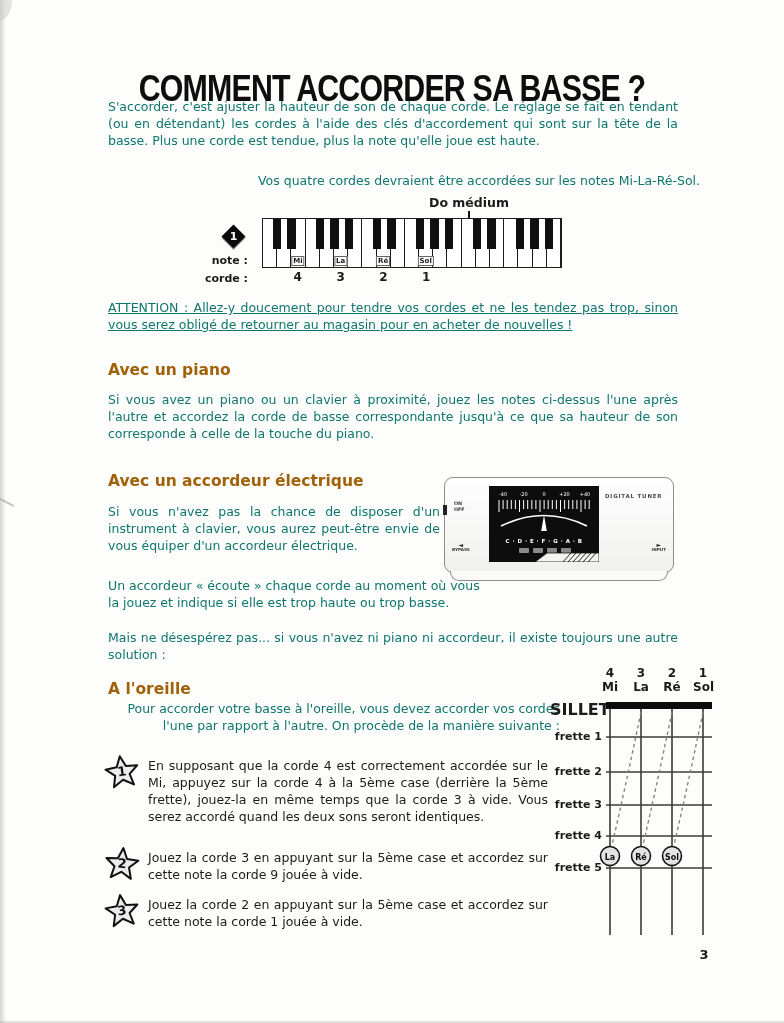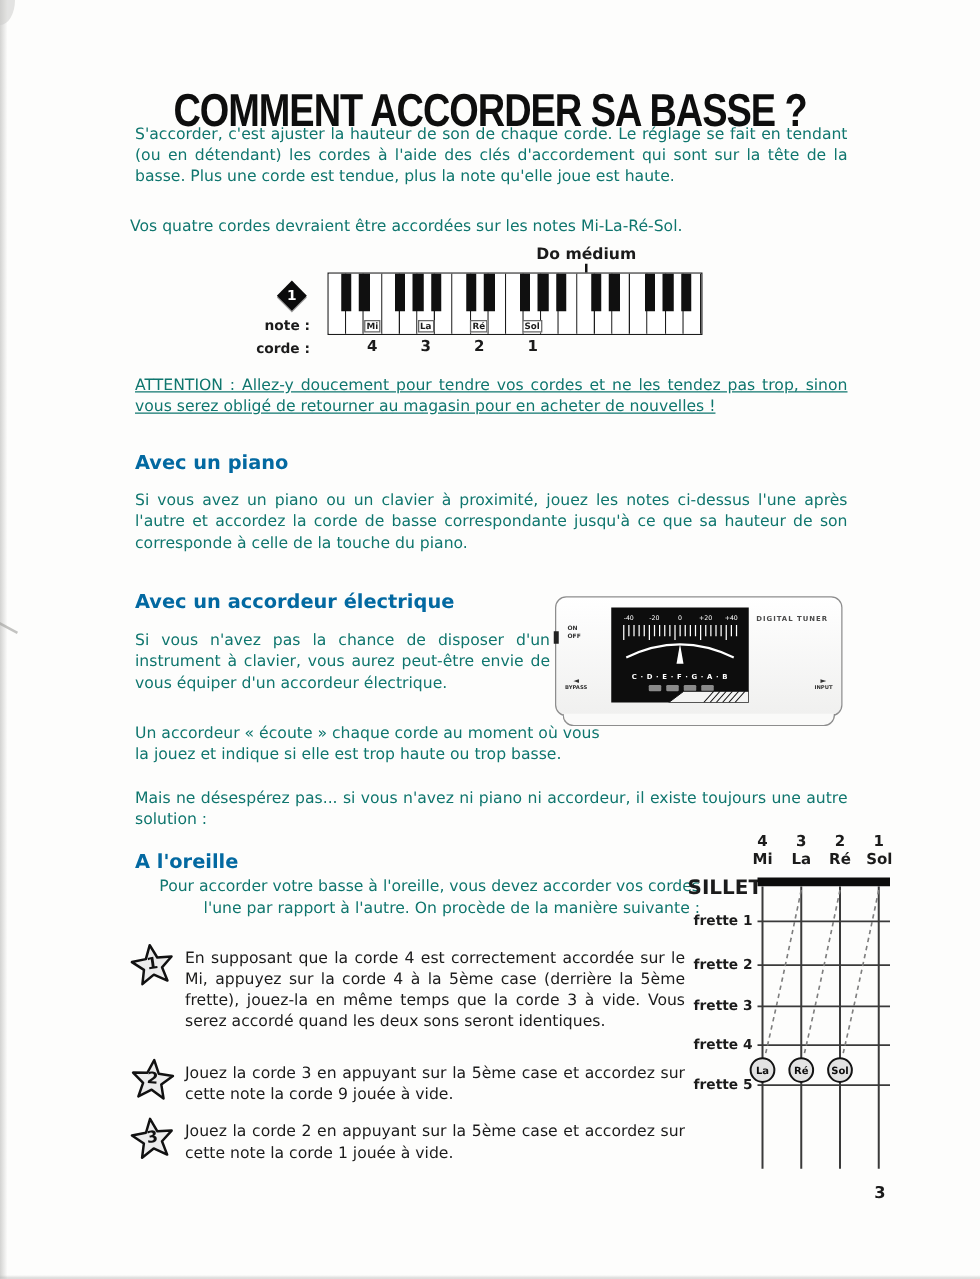--- a/index.html
+++ b/index.html
@@ -9,24 +9,24 @@
   #edge-left{position:absolute;left:0;top:0;width:6px;height:1023px;background:linear-gradient(90deg,rgba(160,160,158,.45),rgba(255,255,255,0));}
   #corner-tl{position:absolute;left:0;top:0;width:12px;height:20px;background:#c9c9c7;border-radius:0 0 100% 0;opacity:.5;}
   #scratch{position:absolute;left:-3px;top:501px;width:18px;height:2px;background:#9c9c9a;transform:rotate(28deg);opacity:.6;}
   #edge-bottom{position:absolute;left:0;bottom:0;width:784px;height:3px;background:linear-gradient(0deg,rgba(170,170,168,.5),rgba(255,255,255,0));}
 
   #title{position:absolute;top:68px;left:0;width:784px;text-align:center;
     font-family:"Liberation Sans",sans-serif;font-weight:bold;font-size:37px;letter-spacing:-1px;
     transform:scaleX(.82);color:#0e0e0e;}
 
   p.body{position:absolute;font-size:12.5px;line-height:17px;text-align:justify;color:#0f766e;}
-  .h2{position:absolute;font-size:15.5px;font-weight:bold;color:#0369a1;}
+  .h2{position:absolute;font-size:15.5px;font-weight:bold;color:#a16207;}
 
   #p-intro1{top:98px;left:108px;width:570px;}
-  #p-intro2{top:172px;left:104px;width:580px;text-align:left;}
+  #p-intro2{top:172px;left:120px;width:580px;text-align:right;}
 
   
   #do-label{position:absolute;left:404px;top:195px;width:130px;text-align:center;font-weight:bold;font-size:12.5px;}
   #do-arrow-line{position:absolute;top:211px;width:1.6px;height:16px;background:#111;}
   #do-arrow-head{position:absolute;top:226px;width:0;height:0;border-left:5px solid transparent;border-right:5px solid transparent;border-top:8px solid #111;}
   #diamond{position:absolute;left:225px;top:228px;width:17px;height:17px;background:#0b0b0b;transform:rotate(45deg);box-shadow:1px 1px 0 #999;}
   #diamond-num{position:absolute;left:225px;top:230px;width:17px;text-align:center;color:#fff;font-weight:bold;font-size:11px;}
   #kb{position:absolute;left:262px;top:218px;width:300px;height:50px;border:1.5px solid #1c1c1c;background:#fff;display:flex;}
   .wkey{flex:1;border-right:1px solid #1c1c1c;position:relative;background:#fff;}
   .wkey:last-child{border-right:none;}

